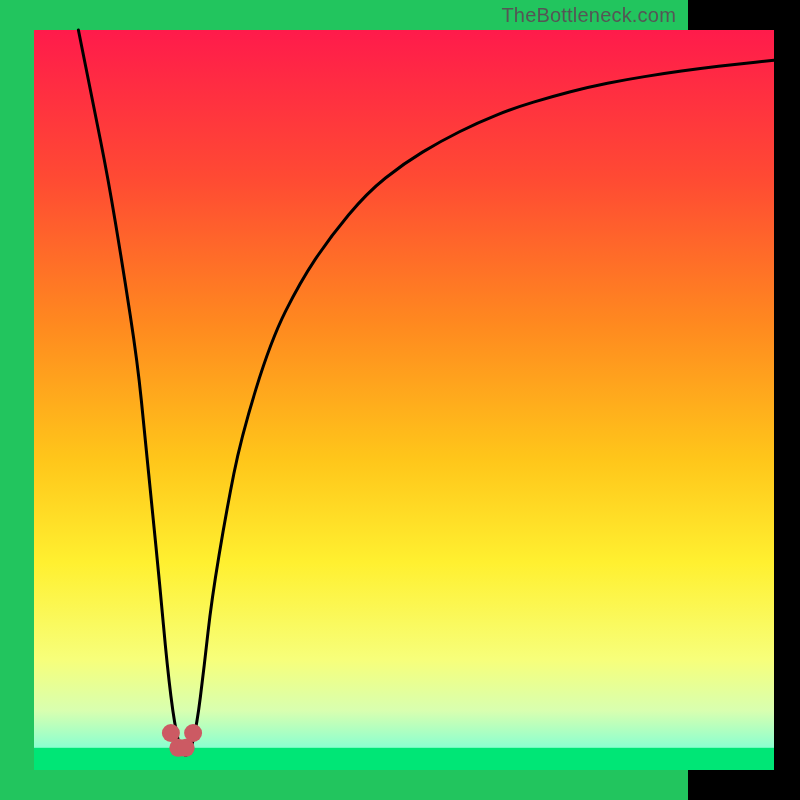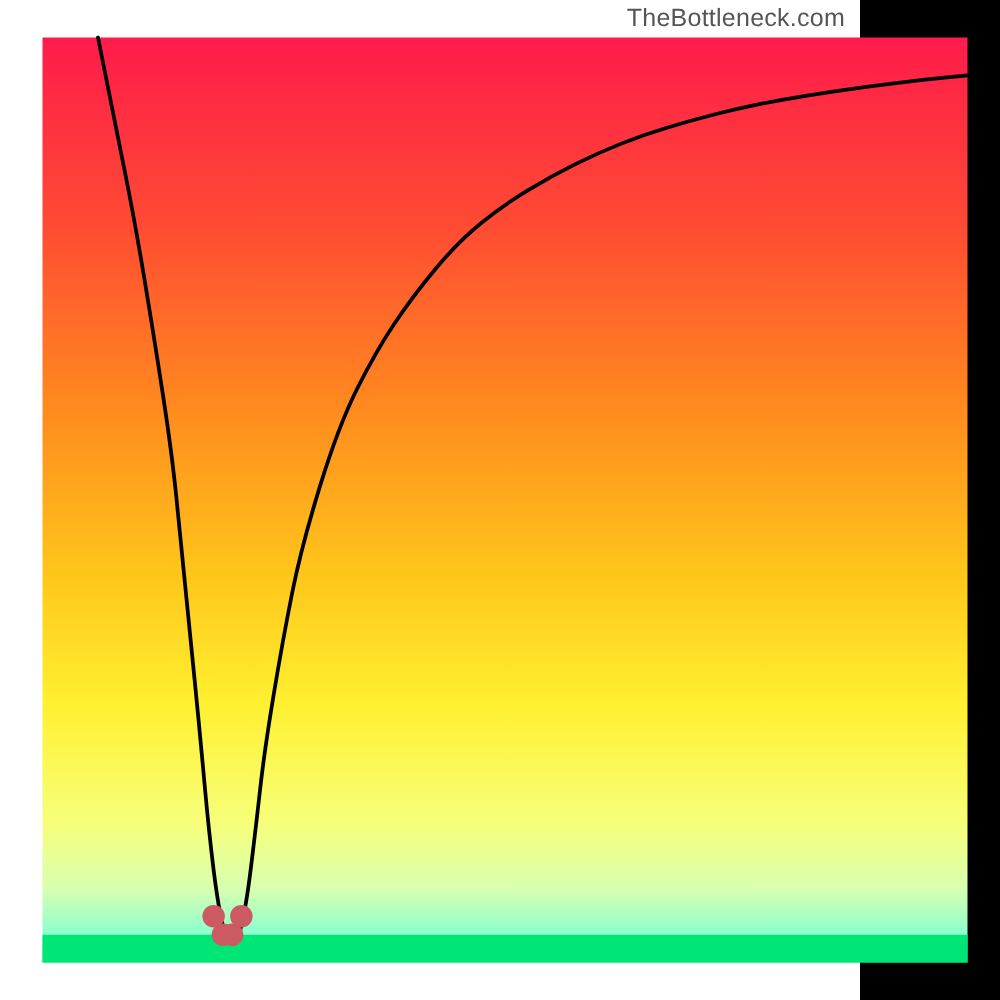--- a/index.html
+++ b/index.html
@@ -10,21 +10,21 @@
     background: #000;
     overflow: hidden;
     font-family: Arial, Helvetica, sans-serif;
   }
   .frame {
     position: absolute;
     top: 0;
     left: 0;
     width: 688px;
     height: 800px;
-    background: #ffffff;
+    background: #22c55e;
   }
   .watermark {
     position: absolute;
     top: 4px;
     right: 12px;
     color: #555;
     font-size: 20px;
     font-weight: 500;
     letter-spacing: 0.2px;
     user-select: none;

